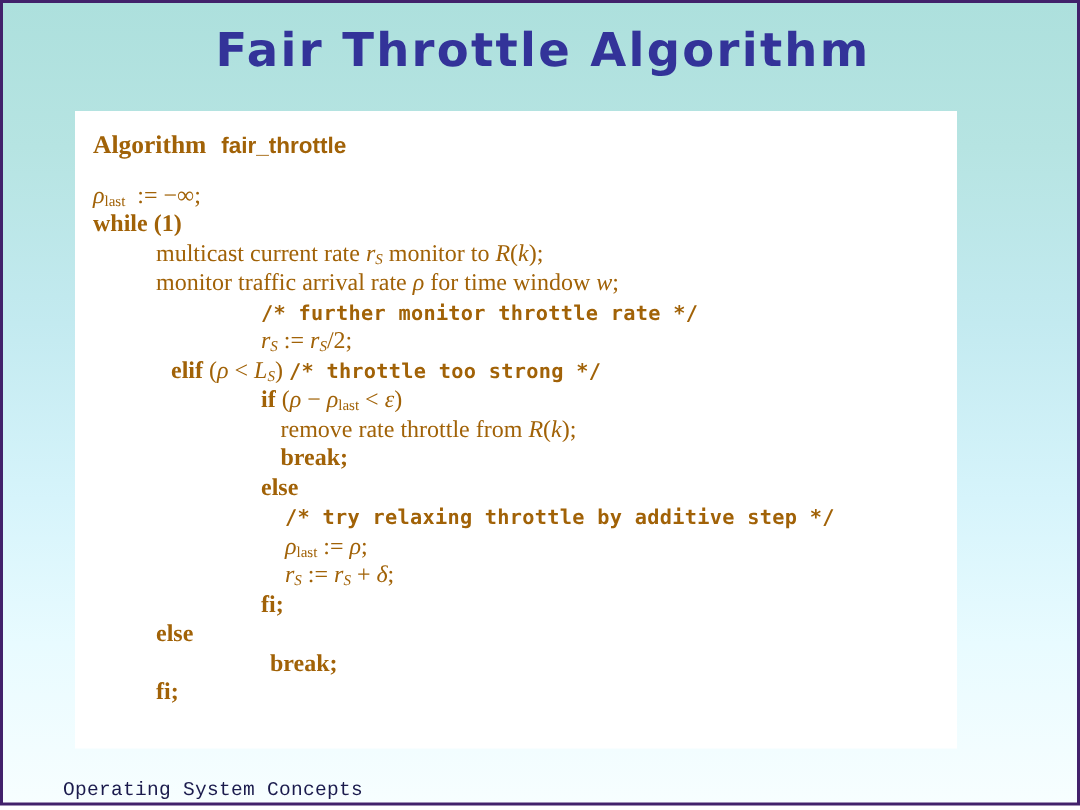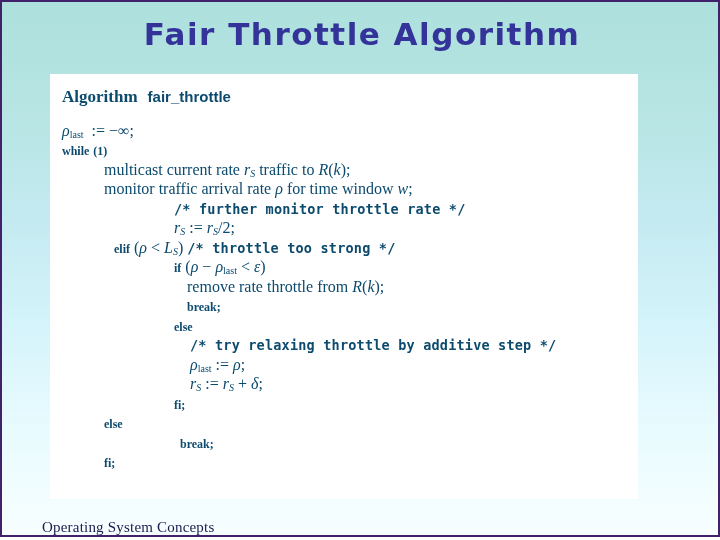--- a/index.html
+++ b/index.html
@@ -57,37 +57,37 @@
 
   #algorithm-listing {
     position: absolute;
     left: 12px;
     top: 13px;
     right: 4px;
   }
 
   .algo-line {
     white-space: nowrap;
-    color: #0c4a6e;
+    color: #a16207;
     line-height: 19.5px;
     height: 19.5px;
     font-family: "Liberation Serif", serif;
     font-size: 16px;
   }
   .algo-line.gap-top { margin-top: 14px; }
 
   
   .code {
     font-family: "Liberation Serif", serif;
     font-size: 16px;
   }
   .kw {
     font-family: "Liberation Serif", serif;
     font-weight: bold;
-    font-size: 12px;
+    font-size: 16px;
   }
   .hdr {
     font-family: "Liberation Serif", serif;
     font-weight: bold;
     font-size: 17px;
   }
   .hdr-name {
     font-family: "Liberation Sans", sans-serif;
     font-weight: bold;
     font-size: 15px;
@@ -118,22 +118,22 @@
   .ind4 { padding-left: 125px; }
   .ind5 { padding-left: 128px; }
   .ind7 { padding-left: 118px; }
 
   
   #footer-text {
     position: absolute;
     left: 40px;
     top: 517px;
     color: #1b1b4d;
-    font-family: Liberation Serif, serif;
-    font-size: 15px;
+    font-family: Liberation Mono, monospace;
+    font-size: 13px;
     letter-spacing: 0.2px;
     white-space: nowrap;
   }
 </style>
 </head>
 <body>
 
 <div id="slide">
 
   <div id="slide-title">Fair Throttle Algorithm</div>
@@ -148,21 +148,21 @@
       <div class="algo-line ind0 gap-top">
         <span class="mathit">ρ</span><sub>last</sub>
         <span class="code">&nbsp;:= −∞;</span>
       </div>
 
       <div class="algo-line ind0">
         <span class="kw">while</span> <span class="kw">(1)</span>
       </div>
 
       <div class="algo-line ind1">
-        <span class="code">multicast current rate </span><span class="mathit">r</span><sub><i>S</i></sub><span class="code"> traffic to </span><span class="mathit">R</span><span class="code">(</span><span class="mathit">k</span><span class="code">);</span>
+        <span class="code">multicast current rate </span><span class="mathit">r</span><sub><i>S</i></sub><span class="code"> monitor to </span><span class="mathit">R</span><span class="code">(</span><span class="mathit">k</span><span class="code">);</span>
       </div>
 
       <div class="algo-line ind1">
         <span class="code">monitor traffic arrival rate </span><span class="mathit">ρ</span><span class="code"> for time window </span><span class="mathit">w</span><span class="code">;</span>
       </div>
 
 
       <div class="algo-line ind3">
         <span class="cmt">/* further monitor throttle rate */</span>
       </div>

